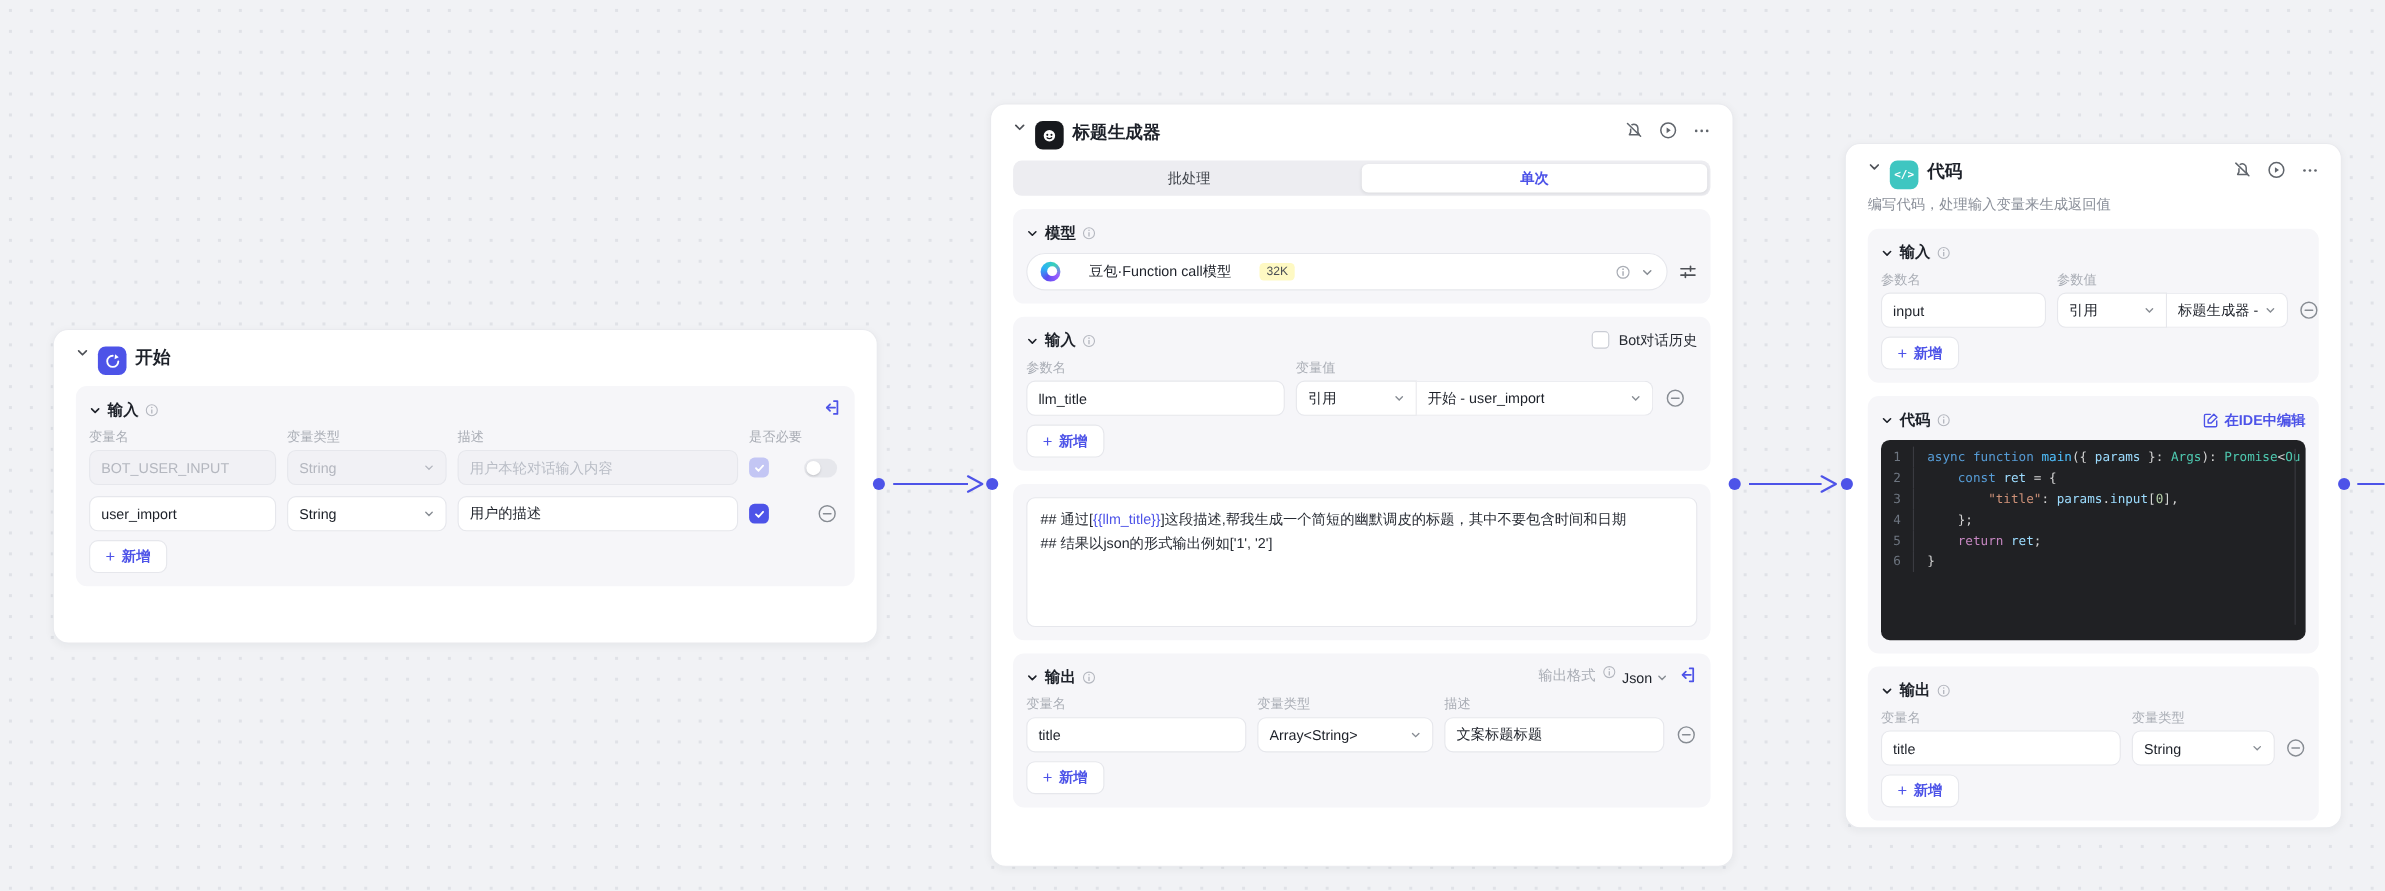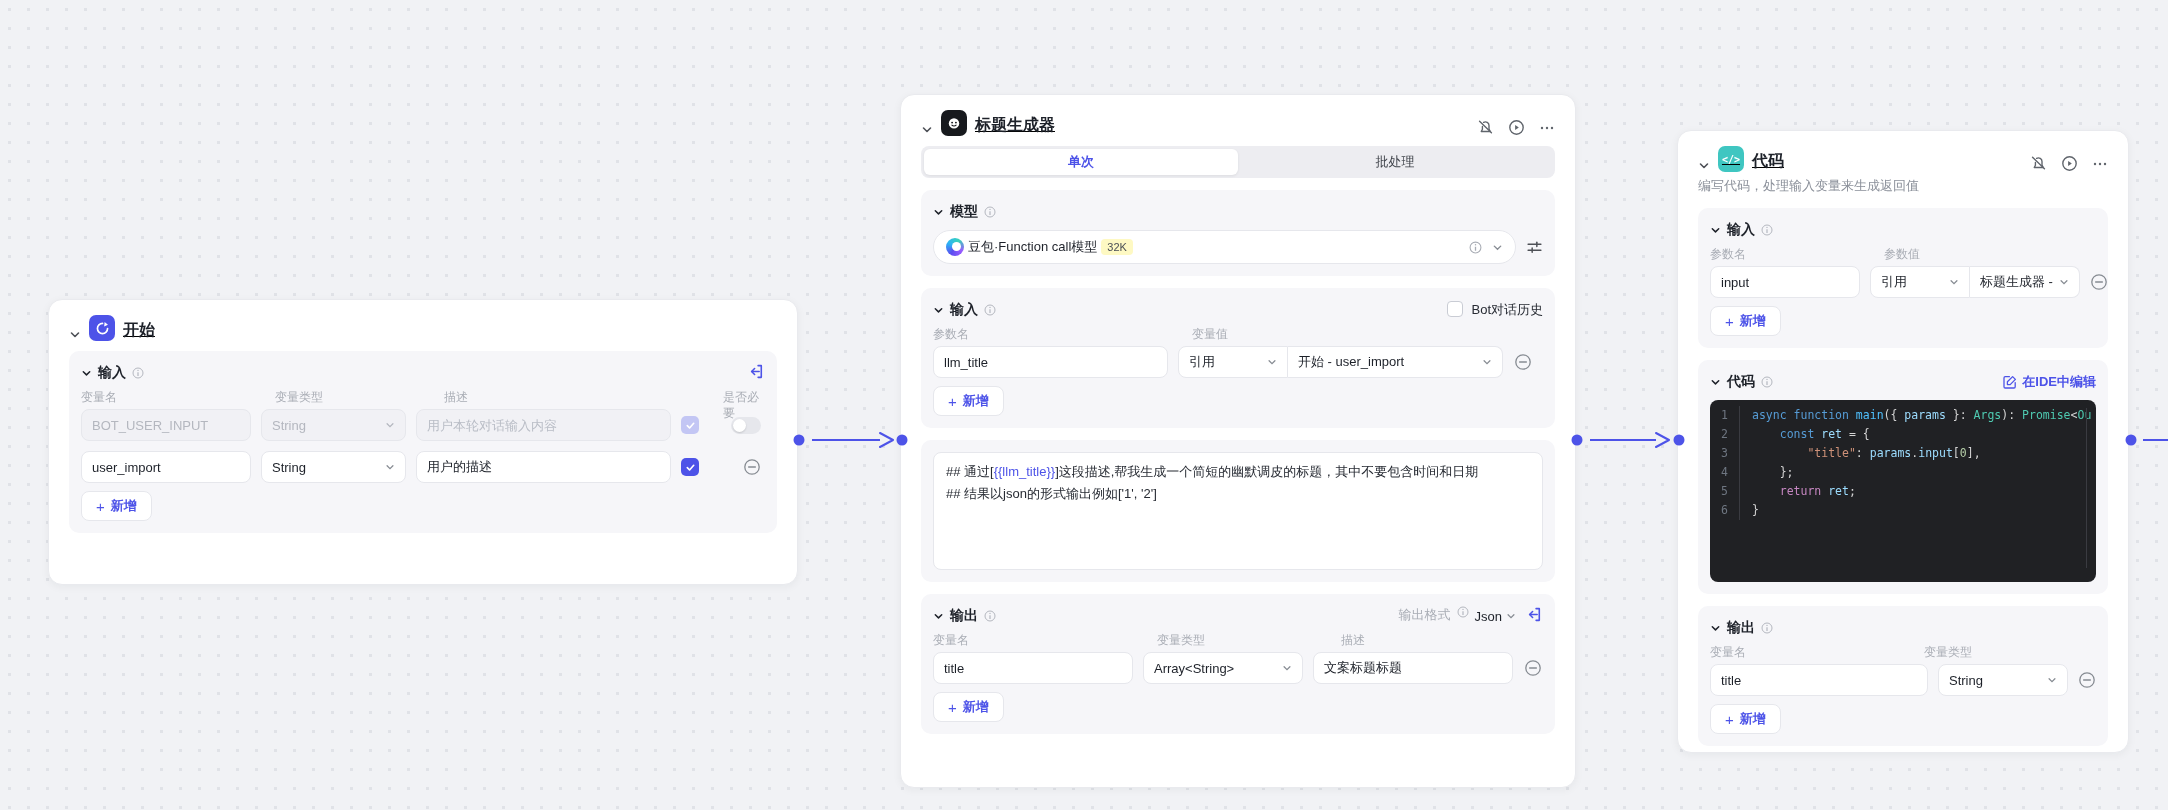--- a/index.html
+++ b/index.html
@@ -17,40 +17,40 @@
     background-size:19px 19px;
   }
   .edges { position:absolute; left:0; top:0; z-index:30; pointer-events:none; }
 
   
   .node {
     position:absolute; background:#ffffff; border-radius:14px;
     border:1px solid #e9eaee; box-shadow:0 2px 8px rgba(29,33,41,.05);
     padding:15px 20px; z-index:10; overflow:hidden;
   }
-  .node-header { display:flex; align-items:flex-end; gap:8px; height:26px;text-decoration:underline; }
+  .node-header { display:flex; align-items:flex-start; gap:8px; height:26px; }
   .node-title { font-size:16px; font-weight:700; color:#1d2129; flex:0 0 auto; }
   .node-icon { width:26px; height:26px; border-radius:7px; display:flex; align-items:center; justify-content:center; flex:0 0 auto; }
   .icon-start { background:#4d53e8; }
   .icon-bot   { background:#17191d; }
   .icon-code  { background:#3fc6c1; color:#fff; font-size:10px; font-weight:700; font-family:"DejaVu Sans Mono",monospace; }
   .hdr-actions { margin-left:auto; display:flex; align-items:center; gap:14px; }
   .hdr-actions .act { display:flex; align-items:center; cursor:pointer; }
   .node-desc { font-size:13px; color:#8a8f99; margin-top:4px; height:20px; line-height:20px; white-space:nowrap; }
 
   .chev { display:flex; align-items:center; cursor:pointer; }
 
   .card {
     background:#f6f6f9; border-radius:10px; padding:12px; margin-top:12px;
   }
   .card-hd { display:flex; align-items:center; gap:6px; height:20px; margin-bottom:6px; }
   .card-title { font-size:14px; font-weight:700; color:#1d2129; }
   .card-hd .right { margin-left:auto; display:flex; gap:8px; }
 
-  .col-labels { display:grid; gap:24px; margin-bottom:4px; }
+  .col-labels { display:grid; gap:10px; margin-bottom:4px; }
   .col-label { font-size:12px; color:#a9adb5; height:16px; line-height:16px; }
 
   .row { display:grid; gap:10px; align-items:center; }
 
   .tb, .sel {
     height:32px; background:#fff; border:1px solid #e6e7ec; border-radius:8px;
     font-size:13px; color:#1d2129; padding:0 10px; display:flex; align-items:center;
   }
   input.tb { width:100%; outline:none; font-family:inherit; }
   input.tb::placeholder { color:#b9bdc6; }
@@ -83,21 +83,21 @@
   
   .tabs {
     margin-top:10px; height:32px; background:#ededf1; border-radius:8px;
     display:flex; padding:3px; 
   }
   .tab { flex:1; display:flex; align-items:center; justify-content:center; font-size:13px; color:#3f434a; cursor:pointer; border-radius:6px; }
   .tab.active { background:#fff; color:#4d53e8; font-weight:700; box-shadow:0 1px 3px rgba(29,33,41,.08); }
 
   .model-sel {
     height:34px; background:#fff; border:1px solid #e6e7ec; border-radius:17px;
-    display:flex; align-items:center; gap:4px; padding:0 12px; flex:1; cursor:pointer;
+    display:flex; align-items:center; gap:26px; padding:0 12px; flex:1; cursor:pointer;
   }
   .model-logo { width:18px; height:18px; border-radius:50%;
     background:conic-gradient(from 210deg,#5b4cf0,#2bb3f5,#38d2b8,#9a5cff,#5b4cf0); position:relative; flex:0 0 auto; }
   .model-logo::after { content:""; position:absolute; left:6px; top:4px; width:9px; height:9px; border-radius:50%; background:#fff; }
   .model-name { font-size:13px; color:#1d2129; white-space:nowrap; }
   .model-badge { background:#fef9c3; color:#4b4f55; font-size:11px; border-radius:4px; padding:2px 6px; }
   .model-row { display:flex; align-items:center; gap:10px; }
 
   .prompt-box {
     background:#fff; border:1px solid #e6e7ec; border-radius:8px; height:118px;
@@ -276,22 +276,22 @@
           <svg width="16" height="16" viewBox="0 0 16 16">
               <circle cx="3" cy="8" r="1.2" fill="#60656c"></circle>
               <circle cx="8" cy="8" r="1.2" fill="#60656c"></circle>
               <circle cx="13" cy="8" r="1.2" fill="#60656c"></circle>
             </svg>
         </span>
       </span>
     </div>
 
     <div class="tabs">
+      <div class="tab">批处理</div>
       <div class="tab active">单次</div>
-      <div class="tab">批处理</div>
     </div>
 
     <div class="card">
       <div class="card-hd" style="margin-bottom:8px;">
         <span class="chev">
           <svg width="11" height="11" viewBox="0 0 12 12">
               <path d="M2.5 4 L6 7.5 L9.5 4" stroke="#1d2129" stroke-width="1.6" fill="none" stroke-linecap="round" stroke-linejoin="round"></path>
             </svg>
         </span>
         <span class="card-title">模型</span>

